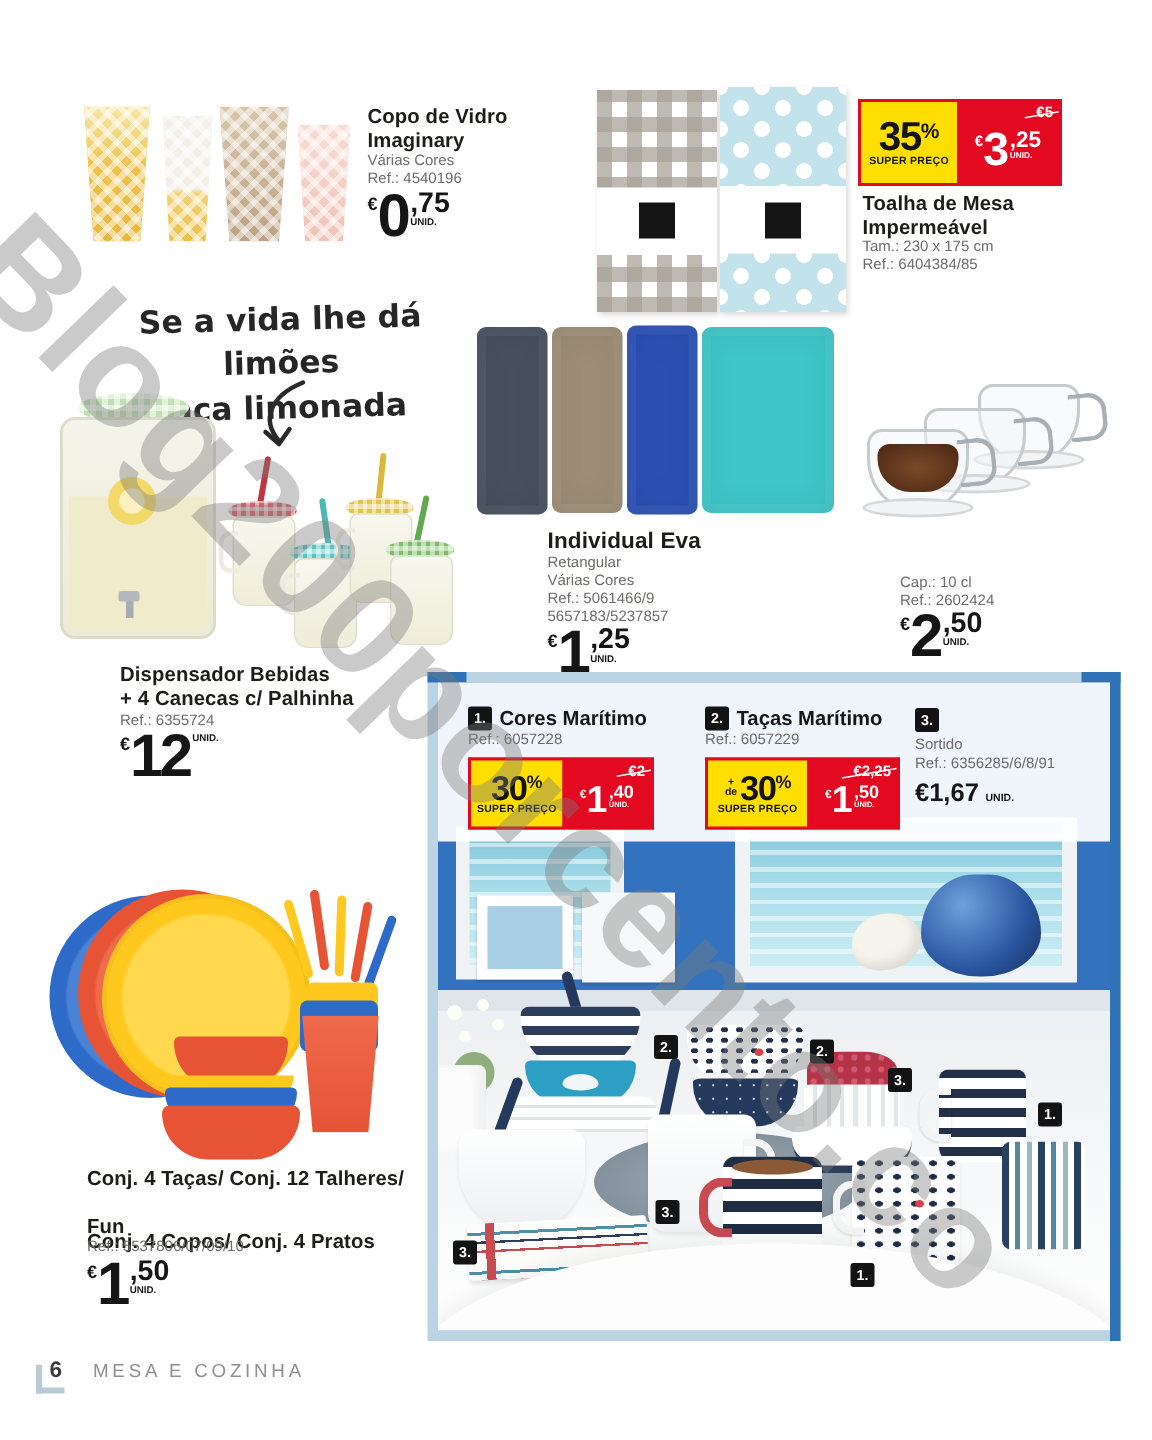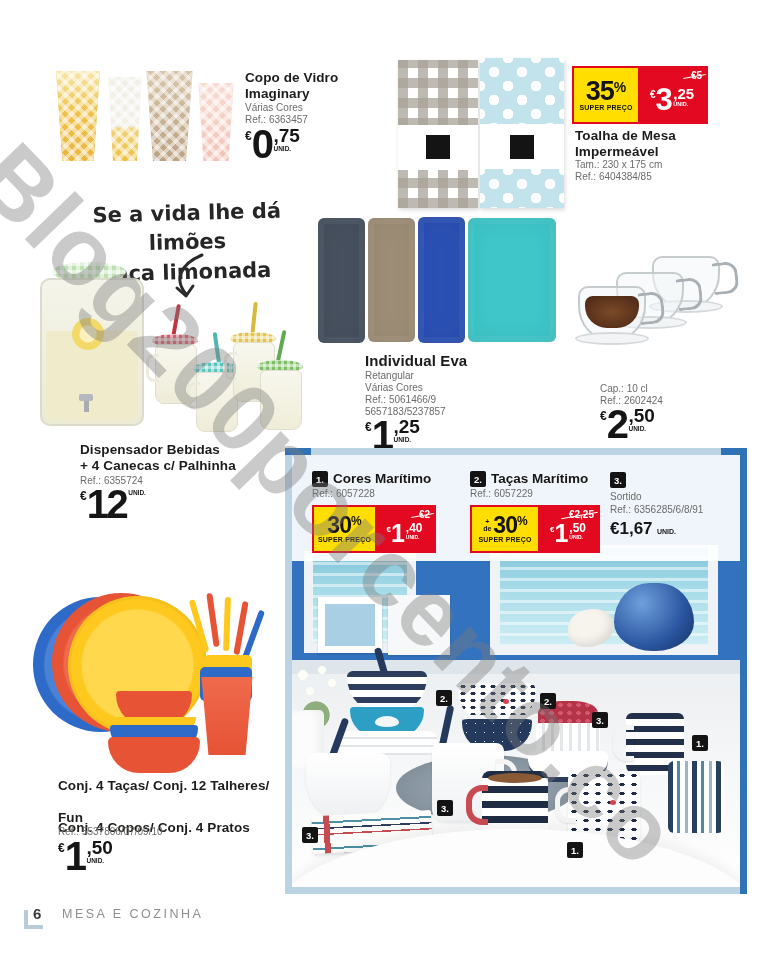--- a/index.html
+++ b/index.html
@@ -138,21 +138,21 @@
 <div id="canvas">
 
   <div class="abs" style="left:52px;top:66px;width:190px;height:95px;">
     <div class="glass" style="left:0;width:52px;height:90px;background-color:#EFC24B;background-image:repeating-linear-gradient(45deg,rgba(255,255,255,.5) 0 4px,transparent 4px 9px),repeating-linear-gradient(-45deg,rgba(255,255,255,.5) 0 4px,transparent 4px 9px),linear-gradient(#F6E7A8,#EFC24B 45%,#E8B73F);"></div>
     <div class="glass" style="left:53px;width:40px;height:84px;background-image:repeating-linear-gradient(45deg,rgba(255,255,255,.5) 0 4px,transparent 4px 9px),repeating-linear-gradient(-45deg,rgba(255,255,255,.5) 0 4px,transparent 4px 9px),linear-gradient(180deg,#F2EFE7 58%,#F0D27A 62%,#EDC044);"></div>
     <div class="glass" style="left:90px;width:55px;height:90px;background-image:repeating-linear-gradient(45deg,rgba(255,255,255,.5) 0 4px,transparent 4px 9px),repeating-linear-gradient(-45deg,rgba(255,255,255,.5) 0 4px,transparent 4px 9px),linear-gradient(#D8C6AC,#BCA283);"></div>
     <div class="glass" style="left:143px;width:42px;height:78px;background-image:repeating-linear-gradient(45deg,rgba(255,255,255,.5) 0 4px,transparent 4px 9px),repeating-linear-gradient(-45deg,rgba(255,255,255,.5) 0 4px,transparent 4px 9px),linear-gradient(#F7DCD4,#F0C3B7);"></div>
   </div>
   <div class="abs ptitle" style="left:245px;top:70px;width:112px;">Copo de Vidro Imaginary</div>
   <div class="abs pdetail" style="left:245px;top:101px;">Várias Cores</div>
-  <div class="abs pdetail" style="left:245px;top:113px;">Ref.: 6363457</div>
+  <div class="abs pdetail" style="left:245px;top:113px;">Ref.: 4540196</div>
   <div class="abs price" style="left:245px;top:128px;">
     <span class="cur">€</span>
     <span class="int">0</span>
     <span class="sub">
       <span class="dec">,75</span>
       <span class="unit">UNID.</span>
     </span>
   </div>
 
   <div class="abs cloth gingham" style="left:398px;top:60px;width:80px;height:148px;">

